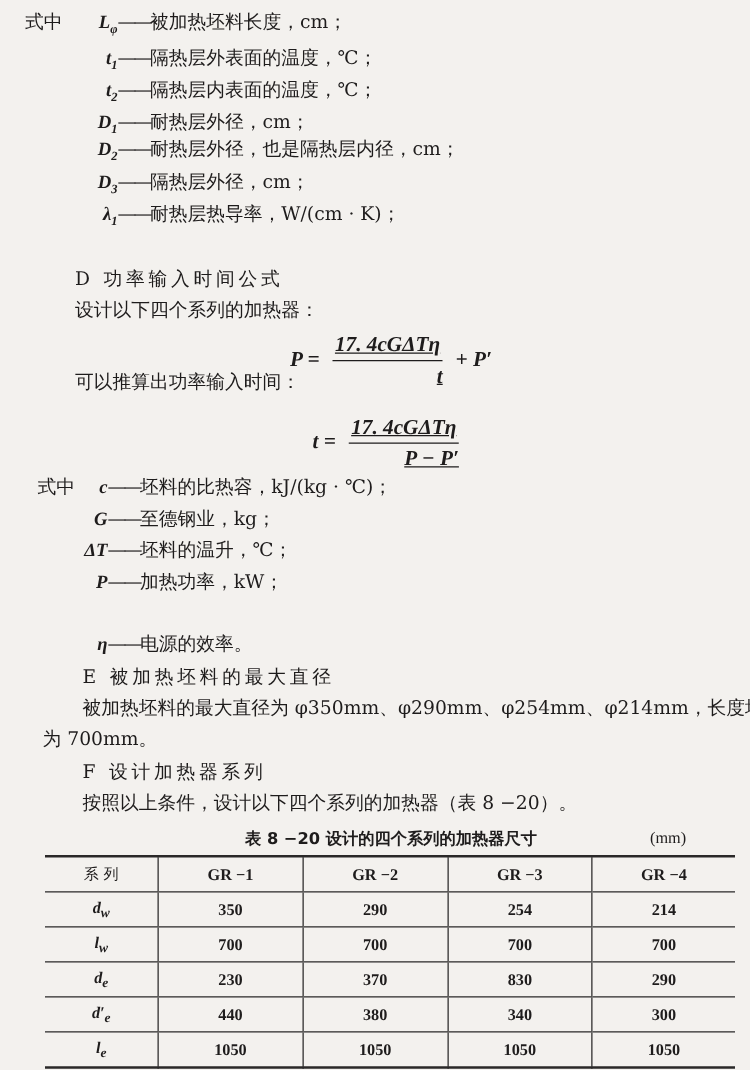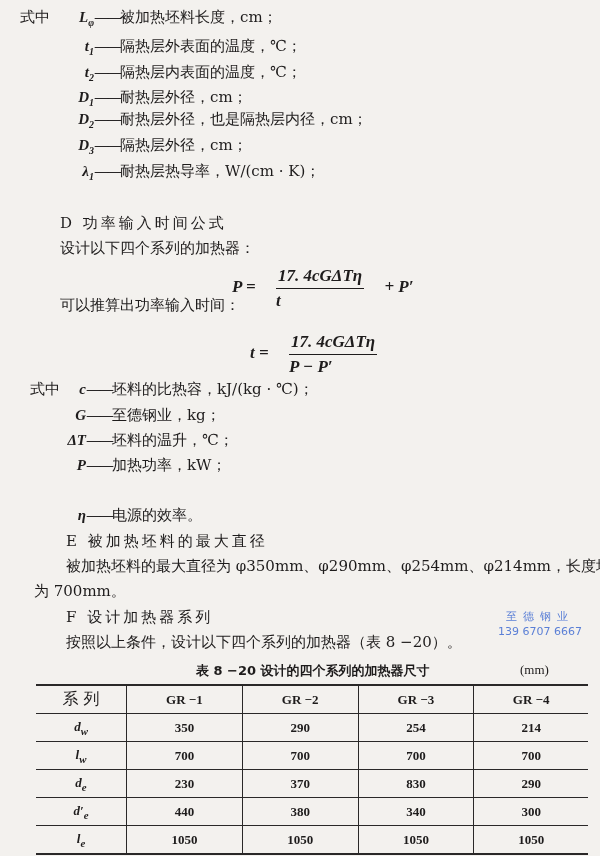--- a/index.html
+++ b/index.html
@@ -10,21 +10,21 @@
     color:#1e1c1c;
     position:relative;
   }
   .page { position:absolute; left:0; top:0; width:600px; height:856px; }
   .line { position:absolute; font-size:15px; line-height:18px; white-space:nowrap; }
   .sym { font-family:"Liberation Serif", serif; font-style:italic; font-weight:bold; display:inline-block; text-align:right; }
   .sym sub { font-size:10px; font-style:italic; }
   .dash { letter-spacing:-2px; }
   .heading { font-size:15px; letter-spacing:3px; }
   .formula { position:absolute; font-family:"Liberation Serif", serif; font-size:17px; font-weight:bold; }
-  .frac { display:inline-block; vertical-align:middle; text-align:left; margin:0 16px; }
+  .frac { display:inline-block; vertical-align:middle; text-align:right; margin:0 6px;text-decoration:underline; }
   .frac .num { display:block; border-bottom:1.5px solid #1e1c1c; padding:0 2px 2px; font-style:italic; }
   .frac .den { display:block; padding-top:2px; font-style:italic; }
   .it { font-style:italic; }
   .watermark { position:absolute; left:498px; top:609px; color:#5a7fd6; font-family:"DejaVu Sans", sans-serif; font-size:11px; text-align:center; line-height:15px; }
   .watermark .wm1 { letter-spacing:6px; }
   .caption { position:absolute; top:662px; left:0; width:600px; font-family:"DejaVu Sans", sans-serif; font-weight:bold; font-size:13px; }
   .caption .ct { position:absolute; left:196px; }
   .caption .cu { position:absolute; left:520px; font-weight:normal; font-family:"Liberation Serif", serif; }
   table { position:absolute; left:36px; top:684px; width:552px; border-collapse:collapse; font-family:"Liberation Serif", serif; font-size:13px; }
   td, th { border-bottom:1px solid #2a2828; border-left:1px solid #2a2828; text-align:center; height:27px; padding:0; font-weight:bold; }
@@ -71,34 +71,30 @@
   <div class="line" style="left:62px; top:456px;"><span class="sym" style="width:24px">P</span><span class="dash">——</span><span>加热功率，kW；</span></div>
   <div class="line" style="left:62px; top:506px;"><span class="sym" style="width:24px">η</span><span class="dash">——</span><span>电源的效率。</span></div>
 
   <div class="line heading" style="left:66px; top:532px;">E  被加热坯料的最大直径</div>
   <div class="line" style="left:66px; top:557px;">被加热坯料的最大直径为 φ350mm、φ290mm、φ254mm、φ214mm，长度均</div>
   <div class="line" style="left:34px; top:582px;">为 700mm。</div>
 
   <div class="line heading" style="left:66px; top:608px;">F  设计加热器系列</div>
   <div class="line" style="left:66px; top:633px;">按照以上条件，设计以下四个系列的加热器（表 8 −20）。</div>
 
-  <div class="watermark">
-    <div class="wm1">至德钢业</div>
-    <div>139 6707 6667</div>
-  </div>
 
   <div class="caption">
     <span class="ct">表 8 −20   设计的四个系列的加热器尺寸</span>
     <span class="cu">(mm)</span>
   </div>
 
   <table>
     <tbody>
         <tr>
-      <th style="font-family:'DejaVu Sans',sans-serif;font-weight:normal;font-size:16px;">系  列</th>
+      <th style="font-family:'DejaVu Sans',sans-serif;font-weight:normal;font-size:12px;">系  列</th>
       <th>GR −1</th>
       <th>GR −2</th>
       <th>GR −3</th>
       <th>GR −4</th>
     </tr>
     <tr>
       <td class="rowlabel"><span>d</span><sub>w</sub></td>
       <td>350</td>
       <td>290</td>
       <td>254</td>

